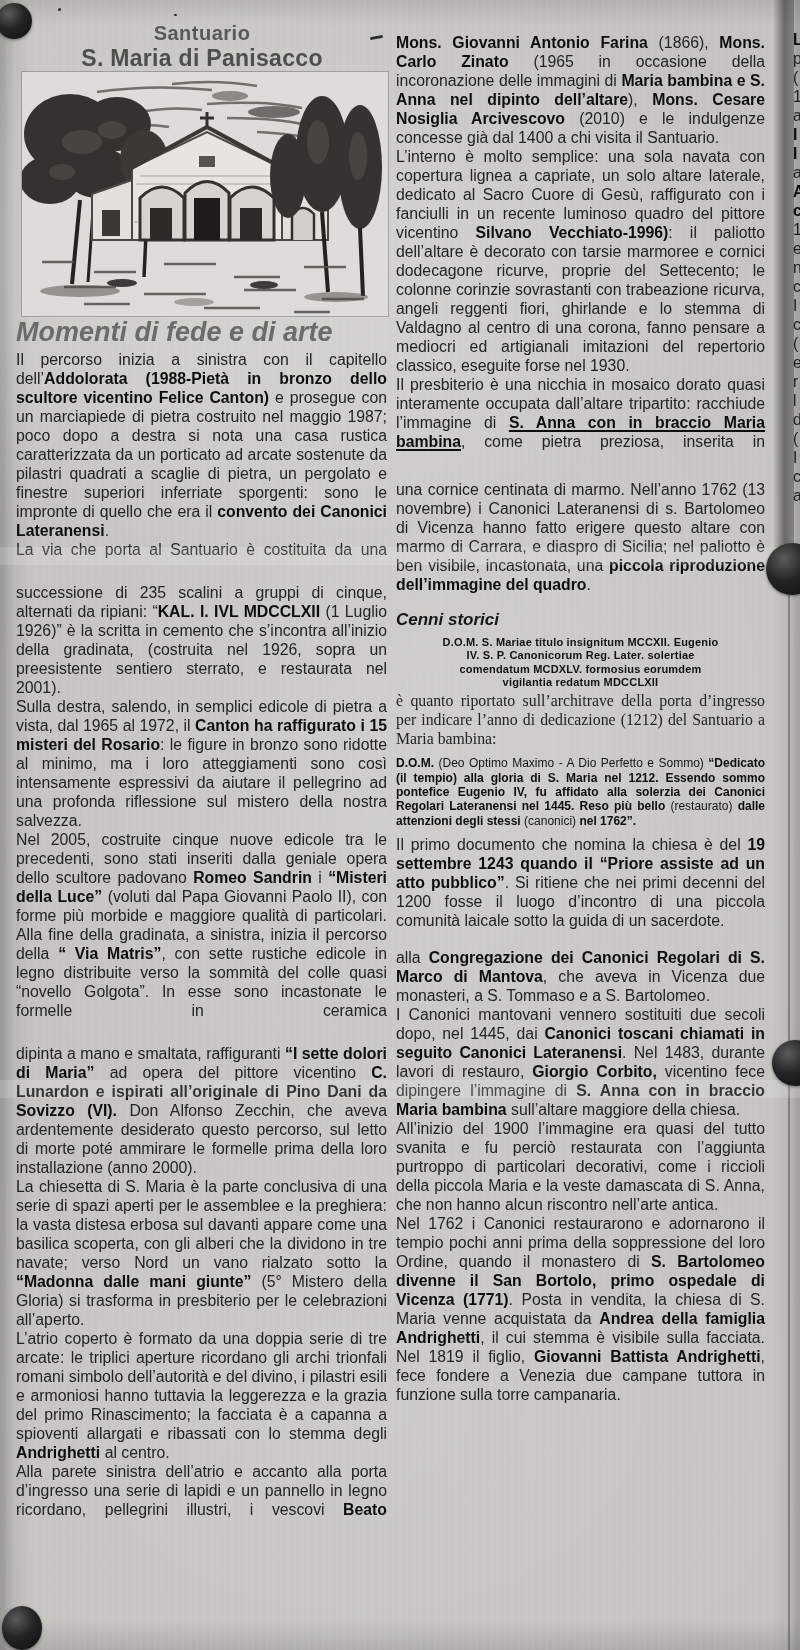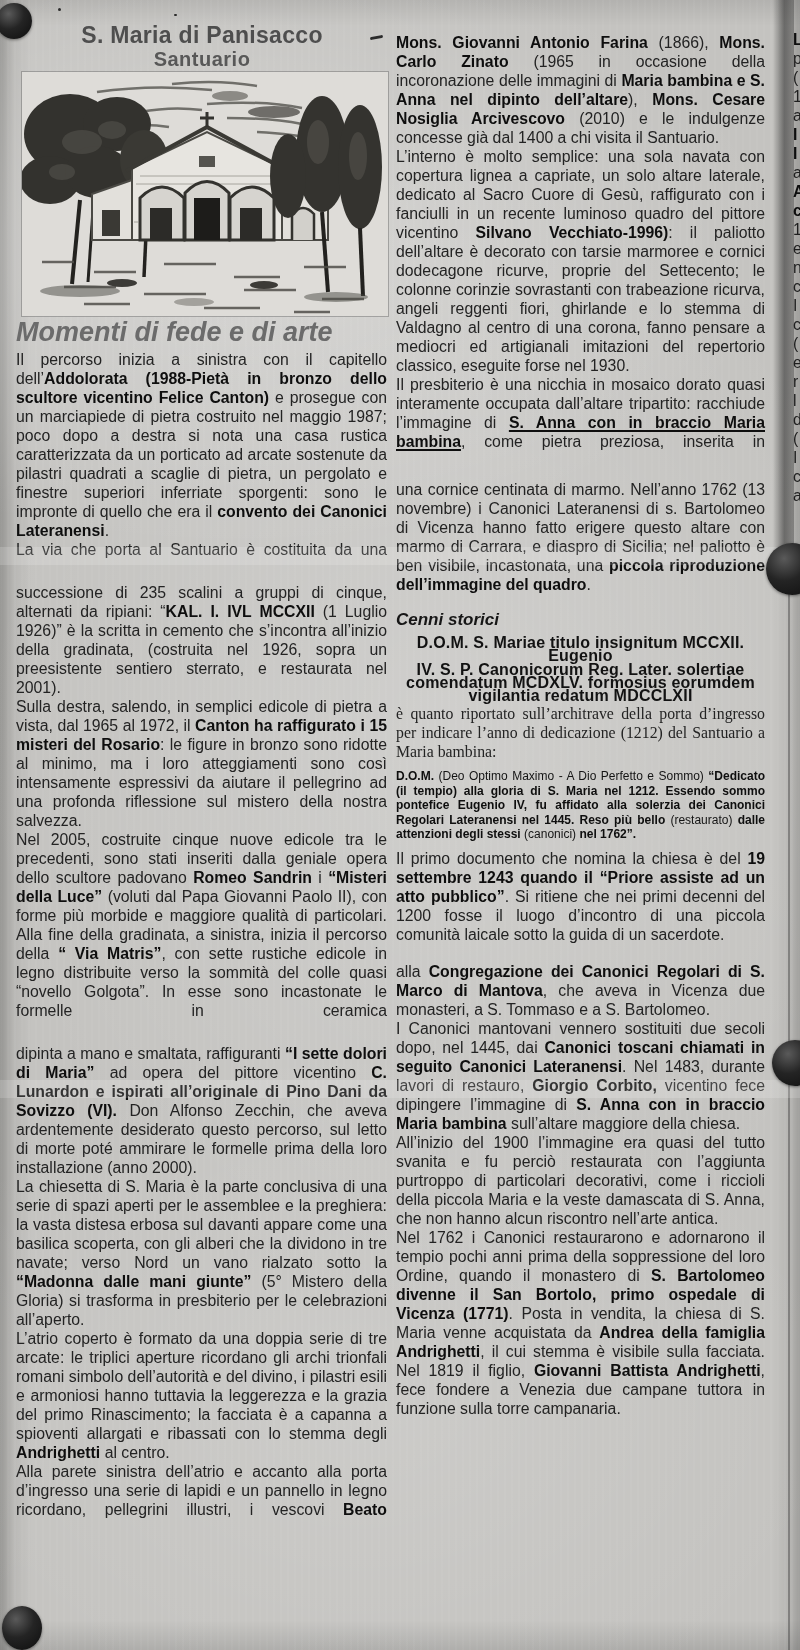--- a/index.html
+++ b/index.html
@@ -29,21 +29,21 @@
   
   .col{position:absolute;text-align:justify;color:#232323;font-size:15.8px;line-height:19px;}
   #col-left{left:16px;top:320px;width:371px;}
   #col-right{left:396px;top:33px;width:369px;}
   .col p{margin:0;padding:0;}
   .col p.flush{text-align-last:justify;}
   .b{font-weight:bold;color:#0e0e0e;}
   .u{text-decoration:underline;text-decoration-thickness:2px;text-underline-offset:2px;}
   .momenti{font-size:27px;line-height:24px;font-weight:bold;font-style:italic;color:#6b6b6b;margin:0 0 6px 0;}
   .cenni{font-size:17px;line-height:24px;font-weight:bold;font-style:italic;color:#161616;}
-  .latin{text-align:center;font-size:16px;line-height:13.3px;font-weight:bold;color:#121212;letter-spacing:.2px;}
+  .latin{text-align:center;font-size:11px;line-height:13.3px;font-weight:bold;color:#121212;letter-spacing:.2px;}
   .small{font-size:12px;line-height:14.4px;color:#141414;}
   .small .b{font-weight:bold;}
   .small span{font-weight:normal;}
   .small span.b{font-weight:bold;}
   
   #edge-col{position:absolute;left:793px;top:30px;width:8px;overflow:hidden;
     font-size:15.8px;line-height:19px;color:#1f1f1f;white-space:nowrap;}
   #edge-col div{height:19px;}
   #edge-col .b{font-weight:bold;}
   
@@ -64,22 +64,22 @@
   #speck-2{left:174px;top:14px;width:3px;height:2px;}
   #speck-3{left:370px;top:36px;width:13px;height:3px;transform:rotate(-10deg);}
 </style>
 </head>
 <body>
 
 <div id="page">
   <div id="texture"></div>
 
   <div id="title-block">
+    <div id="title-line1">Santuario</div>
     <div id="title-line2">S. Maria di Panisacco</div>
-    <div id="title-line1">Santuario</div>
   </div>
 
   <div id="illustration">
     <svg viewBox="0 0 366 244" xmlns="http://www.w3.org/2000/svg">
       <rect x="0" y="0" width="366" height="244" fill="#dedcd8"></rect>
 
       <g stroke="#55544f" stroke-width="2.5" fill="none" opacity="0.8">
         <path d="M75 20 q55 -8 115 -2"></path>
         <path d="M150 12 q45 -5 85 2"></path>
         <path d="M185 32 q55 -4 95 4"></path>
@@ -164,21 +164,21 @@
       <ellipse cx="58" cy="219" rx="40" ry="6" fill="#4a4944" opacity="0.5"></ellipse>
       <ellipse cx="314" cy="225" rx="32" ry="5" fill="#4a4944" opacity="0.5"></ellipse>
       <ellipse cx="172" cy="230" rx="20" ry="4" fill="#4a4944" opacity="0.4"></ellipse>
     </svg>
   </div>
 
   <div id="col-left" class="col">
       <div class="momenti">Momenti di fede e di arte</div>
       <p><span>Il percorso inizia a sinistra con il capitello dell’</span><span class="b">Addolorata (1988-Pietà in bronzo dello scultore vicentino Felice Canton)</span><span> e prosegue con un marciapiede di pietra costruito nel maggio 1987; poco dopo a destra si nota una casa rustica caratterizzata da un porticato ad arcate sostenute da pilastri quadrati a scaglie di pietra, un pergolato e finestre superiori inferriate sporgenti: sono le impronte di quello che era il </span><span class="b">convento dei Canonici Lateranensi</span><span>.</span></p>
       <p class="flush"><span>La via che porta al Santuario è costituita da una</span></p>
-      <p style="margin-top: 24px;"><span>successione di 235 scalini a gruppi di cinque, alternati da ripiani: “</span><span class="b">KAL. I. IVL MCCXII</span><span> (1 Luglio 1926)” è la scritta in cemento che s’incontra all’inizio della gradinata, (costruita nel 1926, sopra un preesistente sentiero sterrato, e restaurata nel 2001).</span></p>
+      <p style="margin-top: 24px;"><span>successione di 235 scalini a gruppi di cinque, alternati da ripiani: “</span><span class="b">KAL. I. IVL MDCCLXII</span><span> (1 Luglio 1926)” è la scritta in cemento che s’incontra all’inizio della gradinata, (costruita nel 1926, sopra un preesistente sentiero sterrato, e restaurata nel 2001).</span></p>
       <p><span>Sulla destra, salendo, in semplici edicole di pietra a vista, dal 1965 al 1972, il </span><span class="b">Canton ha raffigurato i 15 misteri del Rosario</span><span>: le figure in bronzo sono ridotte al minimo, ma i loro atteggiamenti sono così intensamente espressivi da aiutare il pellegrino ad una profonda riflessione sul mistero della nostra salvezza.</span></p>
       <p class="flush"><span>Nel 2005, costruite cinque nuove edicole tra le precedenti, sono stati inseriti dalla geniale opera dello scultore padovano </span><span class="b">Romeo Sandrin</span><span> i </span><span class="b">“Misteri della Luce”</span><span> (voluti dal Papa Giovanni Paolo II), con forme più morbide e maggiore qualità di particolari. Alla fine della gradinata, a sinistra, inizia il percorso della </span><span class="b">“ Via Matris”</span><span>, con sette rustiche edicole in legno distribuite verso la sommità del colle quasi “novello Golgota”. In esse sono incastonate le formelle in ceramica</span></p>
       <p style="margin-top: 24px;"><span>dipinta a mano e smaltata, raffiguranti </span><span class="b">“I sette dolori di Maria”</span><span> ad opera del pittore vicentino </span><span class="b">C. Lunardon e ispirati all’originale di Pino Dani da Sovizzo (VI).</span><span> Don Alfonso Zecchin, che aveva ardentemente desiderato questo percorso, sul letto di morte poté ammirare le formelle prima della loro installazione (anno 2000).</span></p>
       <p><span>La chiesetta di S. Maria è la parte conclusiva di una serie di spazi aperti per le assemblee e la preghiera: la vasta distesa erbosa sul davanti appare come una basilica scoperta, con gli alberi che la dividono in tre navate; verso Nord un vano rialzato sotto la </span><span class="b">“Madonna dalle mani giunte”</span><span> (5° Mistero della Gloria) si trasforma in presbiterio per le celebrazioni all’aperto.</span></p>
       <p><span>L’atrio coperto è formato da una doppia serie di tre arcate: le triplici aperture ricordano gli archi trionfali romani simbolo dell’autorità e del divino, i pilastri esili e armoniosi hanno tuttavia la leggerezza e la grazia del primo Rinascimento; la facciata è a capanna a spioventi allargati e ribassati con lo stemma degli </span><span class="b">Andrighetti</span><span> al centro.</span></p>
       <p class="flush"><span>Alla parete sinistra dell’atrio e accanto alla porta d’ingresso una serie di lapidi e un pannello in legno ricordano, pellegrini illustri, i vescovi </span><span class="b">Beato</span></p>
     </div>
   <div id="col-right" class="col">
       <p><span class="b">Mons. Giovanni Antonio Farina</span><span> (1866), </span><span class="b">Mons. Carlo Zinato</span><span> (1965 in occasione della incoronazione delle immagini di </span><span class="b">Maria bambina e S. Anna nel dipinto dell’altare</span><span>), </span><span class="b">Mons. Cesare Nosiglia Arcivescovo</span><span> (2010) e le indulgenze concesse già dal 1400 a chi visita il Santuario.</span></p>
       <p><span>L’interno è molto semplice: una sola navata con copertura lignea a capriate, un solo altare laterale, dedicato al Sacro Cuore di Gesù, raffigurato con i fanciulli in un recente luminoso quadro del pittore vicentino </span><span class="b">Silvano Vecchiato-1996)</span><span>: il paliotto dell’altare è decorato con tarsie marmoree e cornici dodecagone ricurve, proprie del Settecento; le colonne corinzie sovrastanti con trabeazione ricurva, angeli reggenti fiori, ghirlande e lo stemma di Valdagno al centro di una corona, fanno pensare a mediocri ed artigianali imitazioni del repertorio classico, eseguite forse nel 1930.</span></p>

